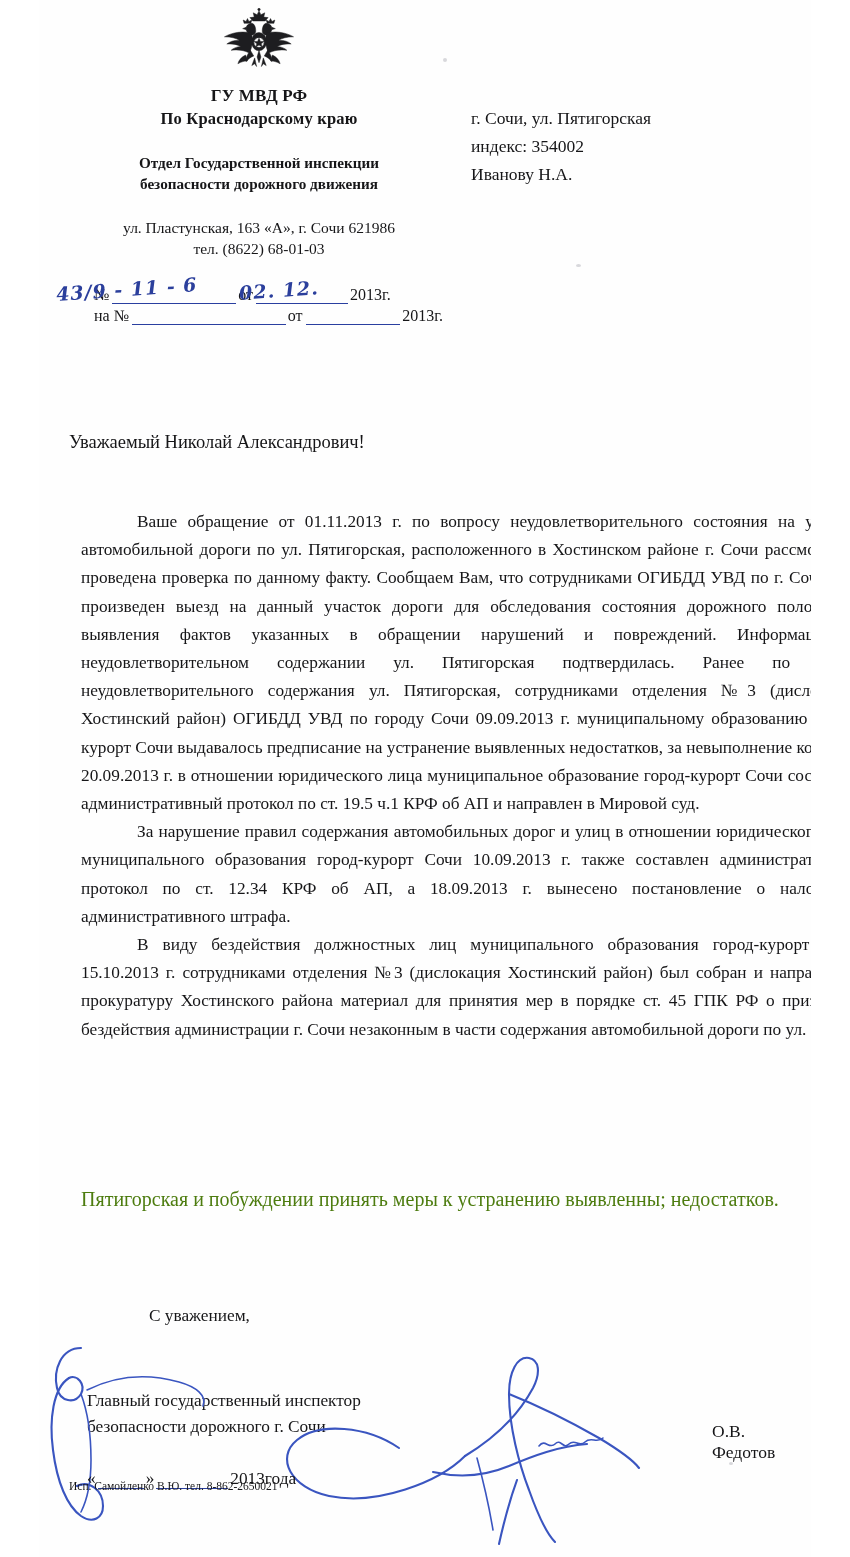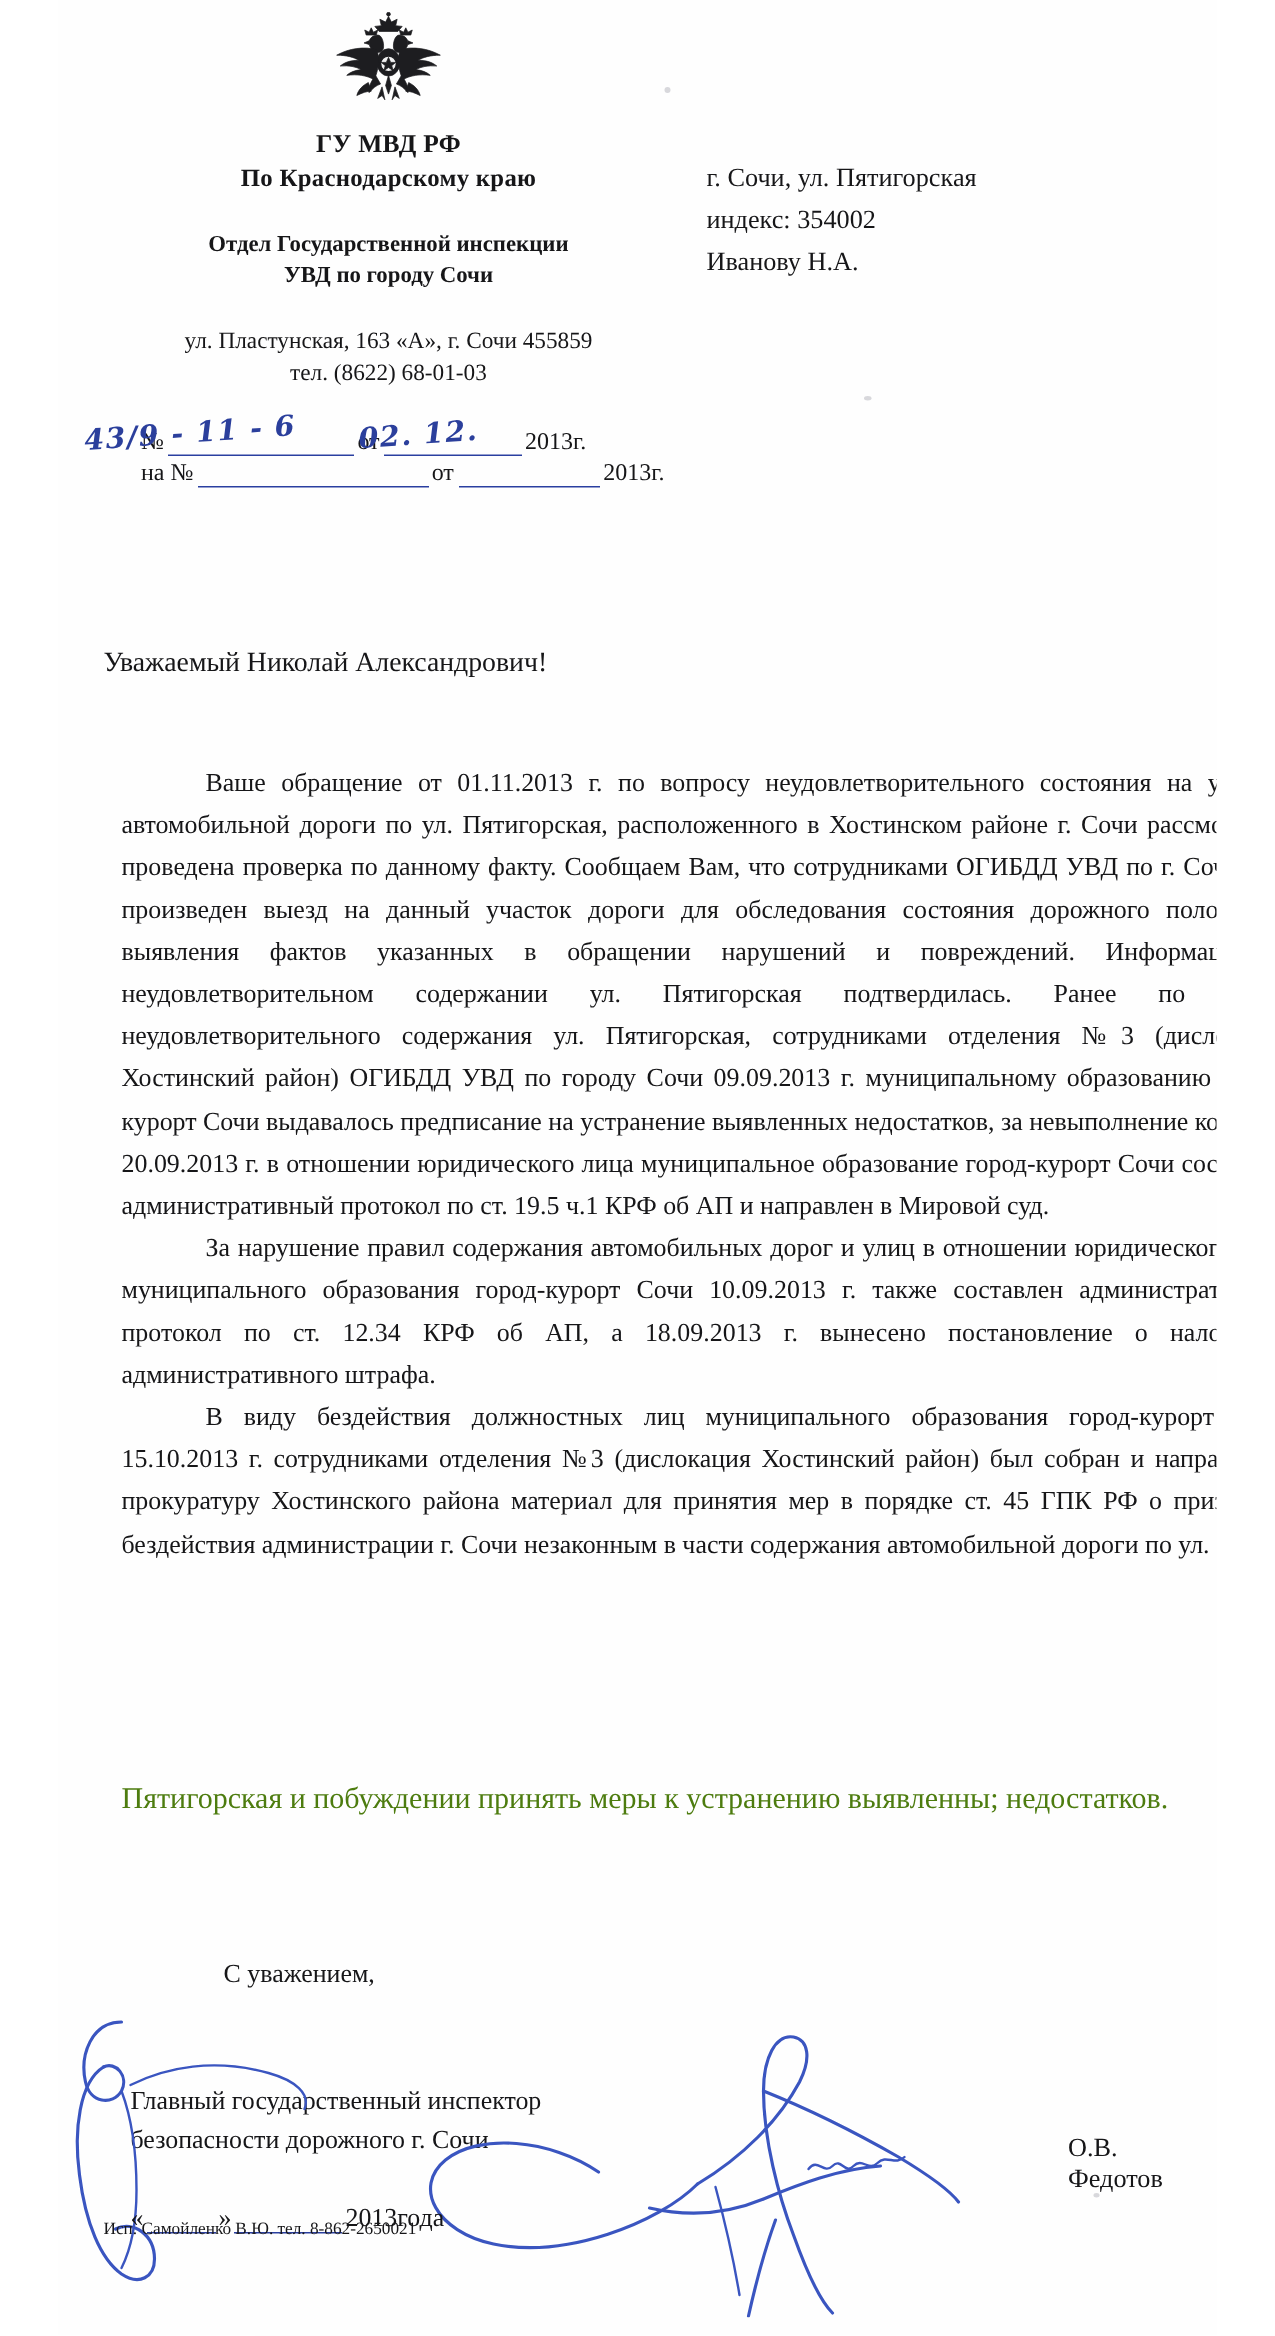--- a/index.html
+++ b/index.html
@@ -242,25 +242,25 @@
         <path d="M101 104 l-6 16 6-4 4 6 z"></path>
         <path d="M119 104 l6 16 -6-4 -4 6 z"></path>
       </g>
     </svg>
 
     <div class="org-line">ГУ МВД РФ</div>
     <div class="org-line l2">По Краснодарскому краю</div>
 
     <div class="dept-block">
       <div>Отдел Государственной инспекции</div>
-      <div>УВД по городу Сочи</div>
+      <div>безопасности дорожного движения</div>
     </div>
 
     <div class="addr-block">
-      <div>ул. Пластунская, 163 «А», г. Сочи 455859</div>
+      <div>ул. Пластунская, 163 «А», г. Сочи 621986</div>
       <div>тел. (8622) 68-01-03</div>
     </div>
   </div>
 
   <div class="regblock">
     <div class="regrow">
       <span class="reglabel">№</span>
       <span class="rule num1"></span>
       <span class="reglabel">от</span>
       <span class="rule date1"></span>

